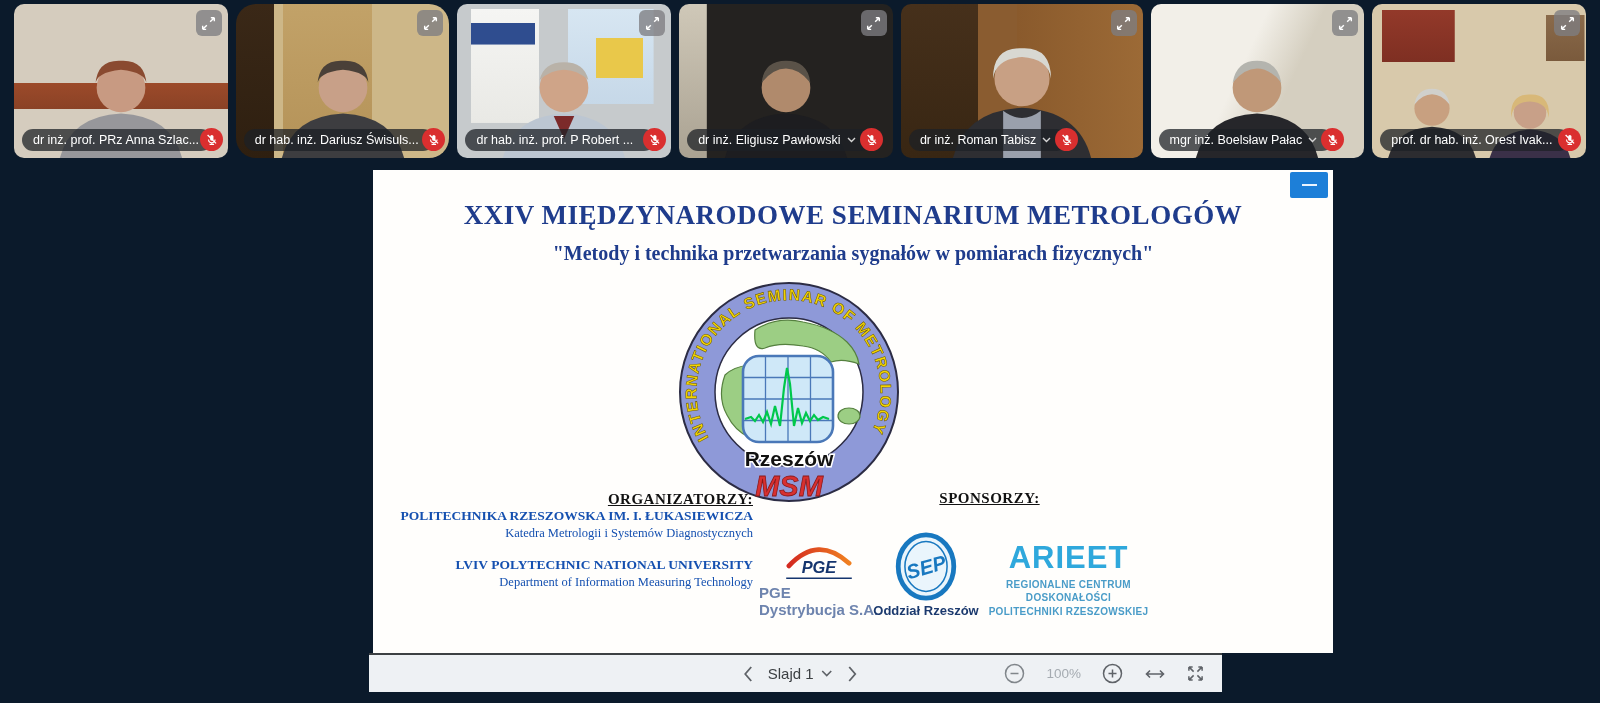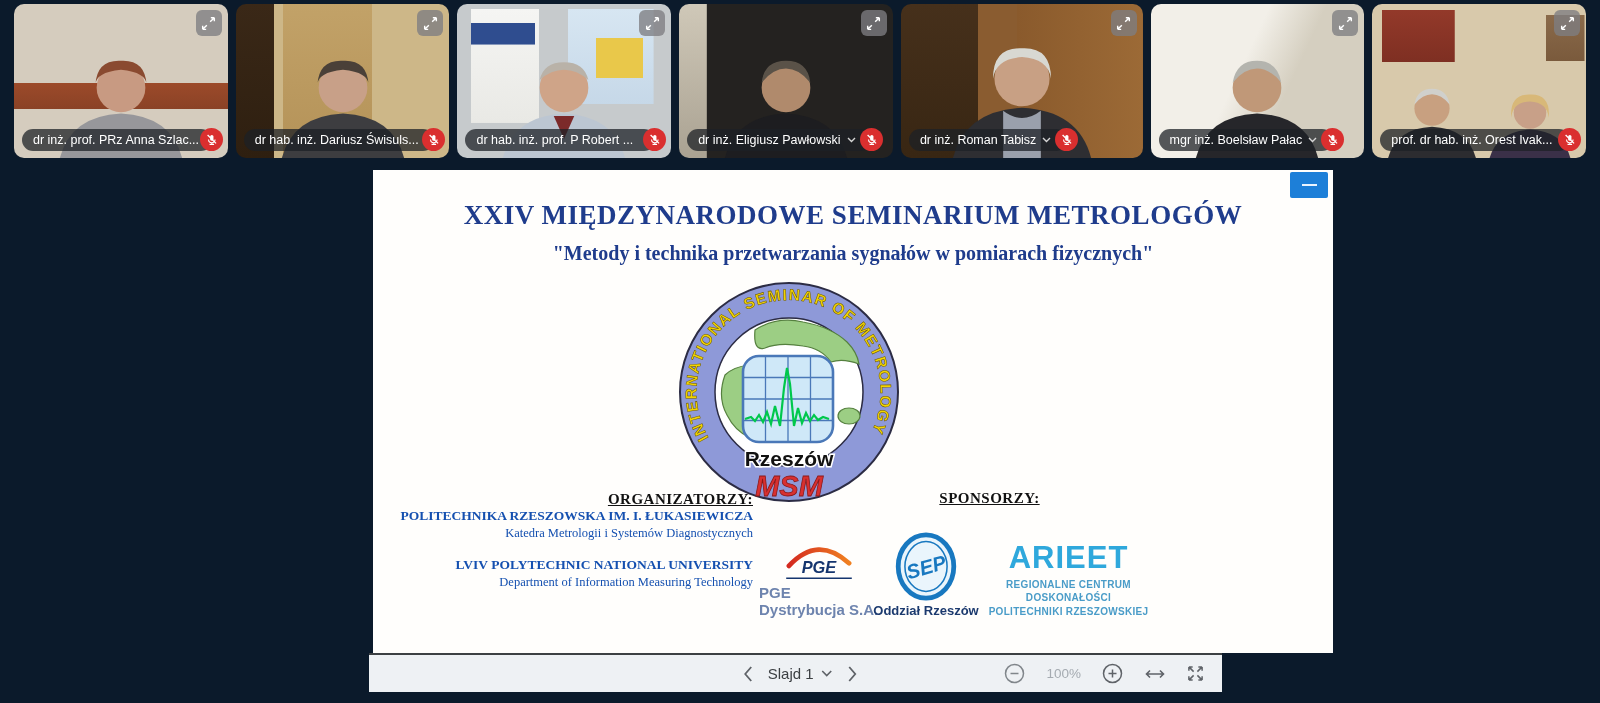--- a/index.html
+++ b/index.html
@@ -13,21 +13,21 @@
         background:#333;}
   .tile svg.person{position:absolute;bottom:-2px;left:50%;transform:translateX(-50%);
         width:72%;height:auto;}
   .tile .person.duo-a{left:28%;width:52%;}
   .tile .person.duo-b{left:74%;width:48%;}
 
   
   .s1{background-color:#d5ccbe;background-image:linear-gradient(#9c4a2a,#8a4226);
       background-repeat:no-repeat;background-position:0 62%;background-size:100% 17%;}
   .s2{background-color:#cdb788;background-image:linear-gradient(#3a2817,#2e1f10),linear-gradient(#c2a268,#b49258);
-      background-repeat:no-repeat;background-position:0 0,38% 0;background-size:18% 100%,42% 100%;}
+      background-repeat:no-repeat;background-position:0 0,38% 0;background-size:18% 100%,42% 100%;border-radius:20px;}
   .s3{background-color:#c6cacc;background-image:linear-gradient(#2f4d8f,#2f4d8f),linear-gradient(#f5f5f3,#e9e9e5),linear-gradient(#e9c84a,#e9c84a),linear-gradient(#d7e6f2,#c6d8e8);
       background-repeat:no-repeat;background-position:9% 14%,9% 12%,83% 30%,86% 8%;
       background-size:30% 14%,32% 74%,22% 26%,40% 62%;}
   .s4{background-color:#242220;background-image:linear-gradient(#cfc8b8,#aaa292);
       background-repeat:no-repeat;background-position:0 0;background-size:13% 100%;}
   .s5{background-color:#8a5c30;background-image:linear-gradient(#46301b,#382613),linear-gradient(90deg,#8a5a2c,#9c6a36);
       background-repeat:no-repeat;background-position:0 0,100% 0;background-size:32% 100%,52% 100%;padding-left:28px;}
   .s6{background-color:#e8e4da;background-image:linear-gradient(115deg,#f2efe8 42%,#d5cfc0 62%),linear-gradient(#b89468,#a8845a);
       background-repeat:no-repeat;background-position:0 0,100% 0;background-size:100% 100%,14% 100%;}
   .s7{background-color:#d8c9ab;background-image:linear-gradient(#93392a,#7e2f22),linear-gradient(#8a6a4a,#7a5a3c);

